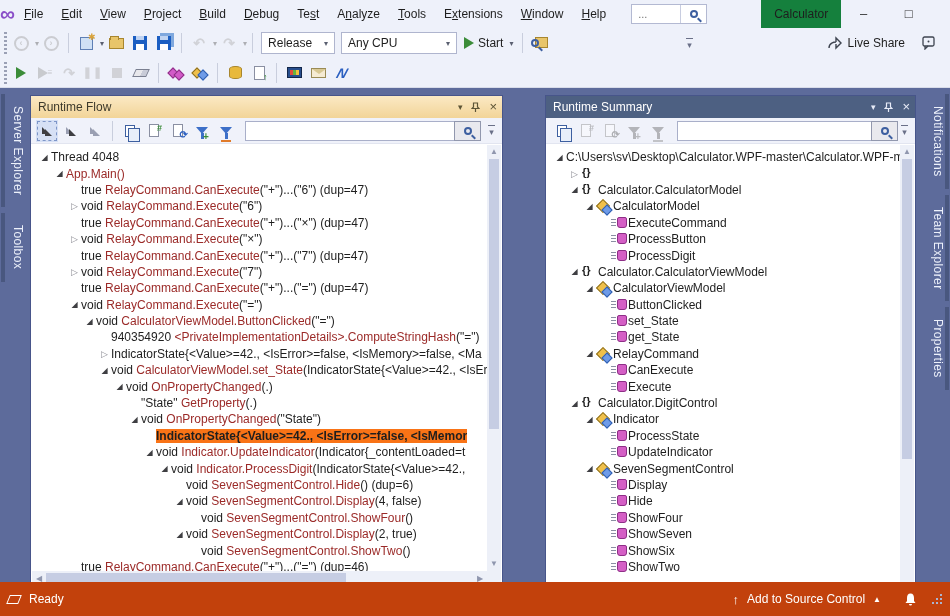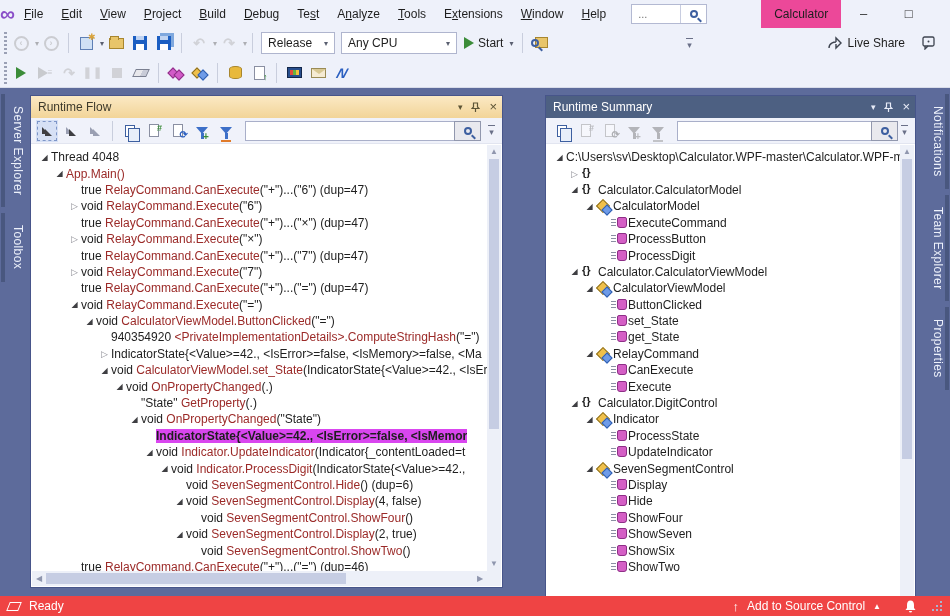--- a/index.html
+++ b/index.html
@@ -13,21 +13,21 @@
   .vs-logo { width:38px; text-align:center; color:#8A4FC8; font-size:21px; font-weight:bold; line-height:26px; }
   .menu { display:flex; height:100%; align-items:center; }
   .menu-item { padding:0 9px; line-height:28px; cursor:default; }
   .menu-item u { text-decoration:underline; }
   .tb-search { width:80px; height:20px; background:#fff; border:1px solid #B3B9D2; display:flex;
                align-items:center; margin-left:16px; }
   .tb-search input { border:none; outline:none; width:48px; padding-left:6px; font-size:11px;
                      color:#666; font-family:inherit; background:transparent; }
   .tb-search .magbtn { margin-left:auto; width:26px; height:18px; border-left:1px solid #C8CDE0;
                        display:flex; align-items:center; justify-content:center; }
-  .app-chip { margin-left:54px; background:#ec4899; padding:0 13px; line-height:28px; }
+  .app-chip { margin-left:54px; background:#15803d; padding:0 13px; line-height:28px; }
   .win-controls { margin-left:auto; display:flex; }
   .wc { width:45px; height:28px; text-align:center; line-height:28px; font-size:13px; color:#333; }
 
   
   .toolbar { position:absolute; left:0; right:0; background:#EEF1FA; display:flex; align-items:center; }
   #tb1 { top:28px; height:30px; }
   #tb2 { top:58px; height:30px; border-bottom:1px solid #D8DCE9; }
   .grip { width:10px; height:22px; margin:0 2px 0 4px;
           background:repeating-linear-gradient(#9AA0B5 0 2px, transparent 2px 4px); width:3px; }
   .ticon { min-width:22px; height:24px; display:flex; align-items:center; justify-content:center;
@@ -136,21 +136,21 @@
   .pt-overflow .bar { display:block; width:7px; height:1px; background:#6A7088; margin:0 auto 2px; }
 
   
   .tree { position:absolute; left:1px; top:49px; bottom:16px; overflow:hidden; background:#fff;
           padding-top:4px; }
   #rf .tree { right:15px; } #rs .tree { right:15px; }
   .row { height:16.4px; display:flex; align-items:center; white-space:nowrap; }
   .gly { width:13px; flex:none; text-align:center; font-size:8px; }
   .gly.e { color:#3E3E42; } .gly.c { color:#8A8A92; font-size:9px; }
   .seg-m { color:#9B2A28; } .seg-b { color:#1E1E1E; }
-  .txt.sel { background:#d946ef; font-weight:bold; }
+  .txt.sel { background:#f97316; font-weight:bold; }
   .ic { width:17px; height:14px; flex:none; position:relative; }
   .ic-ns::after { content:"{}"; font-weight:bold; font-size:11px; color:#1E1E1E; position:absolute; left:1px; top:-1px; }
   .ic-cls::before { content:""; position:absolute; left:2px; top:2px; width:8px; height:8px;
         background:#F0C04A; border:1px solid #8A6D1F; transform:rotate(45deg); }
   .ic-cls::after { content:""; position:absolute; left:7px; top:7px; width:6px; height:6px;
         background:#6E9BE8; border:1px solid #2F5FB0; transform:rotate(45deg); }
   .ic-m::before { content:""; position:absolute; left:0; top:3px; width:5px; height:8px;
         background:repeating-linear-gradient(#8A8FA2 0 1px, transparent 1px 3px); }
   .ic-m::after { content:""; position:absolute; left:6px; top:1px; width:8px; height:9px;
         background:#D45FC5; border:1px solid #8E2F87; border-radius:2px 2px 3px 3px; }
@@ -158,21 +158,21 @@
   
   .vscroll { position:absolute; top:49px; right:1px; bottom:16px; width:14px; background:#EDF0F8; }
   .hscroll { position:absolute; left:1px; right:15px; bottom:1px; height:15px; background:#EDF0F8;
              display:flex; align-items:center; }
   .corner { position:absolute; right:1px; bottom:1px; width:14px; height:15px; background:#EDF0F8; }
   .sarr { color:#8F96AE; font-size:8px; text-align:center; width:14px; line-height:14px; flex:none; }
   .vthumb { position:absolute; left:2px; right:2px; background:#C6CDE3; }
   .hthumb { height:11px; background:#C6CDE3; }
 
   
-  .statusbar { position:absolute; left:0; right:0; bottom:0; height:20px; background:#ef4444;
+  .statusbar { position:absolute; left:0; right:0; bottom:0; height:34px; background:#c2410c;
                color:#fff; display:flex; align-items:center; padding:0 8px; }
   .sb-flag { width:12px; height:9px; border:1px solid #fff; transform:skewX(-22deg); margin-right:9px; }
   .sb-right { margin-left:auto; display:flex; align-items:center; gap:8px; }
   .sb-arrow { font-size:13px; }
   .sb-caret { font-size:8px; }
   .grip-corner { width:10px; height:10px; margin-left:6px;
       background:
         radial-gradient(circle at 9px 1px, #AAB4D0 1px, transparent 1.4px),
         radial-gradient(circle at 9px 5px, #AAB4D0 1px, transparent 1.4px),
         radial-gradient(circle at 5px 5px, #AAB4D0 1px, transparent 1.4px),

